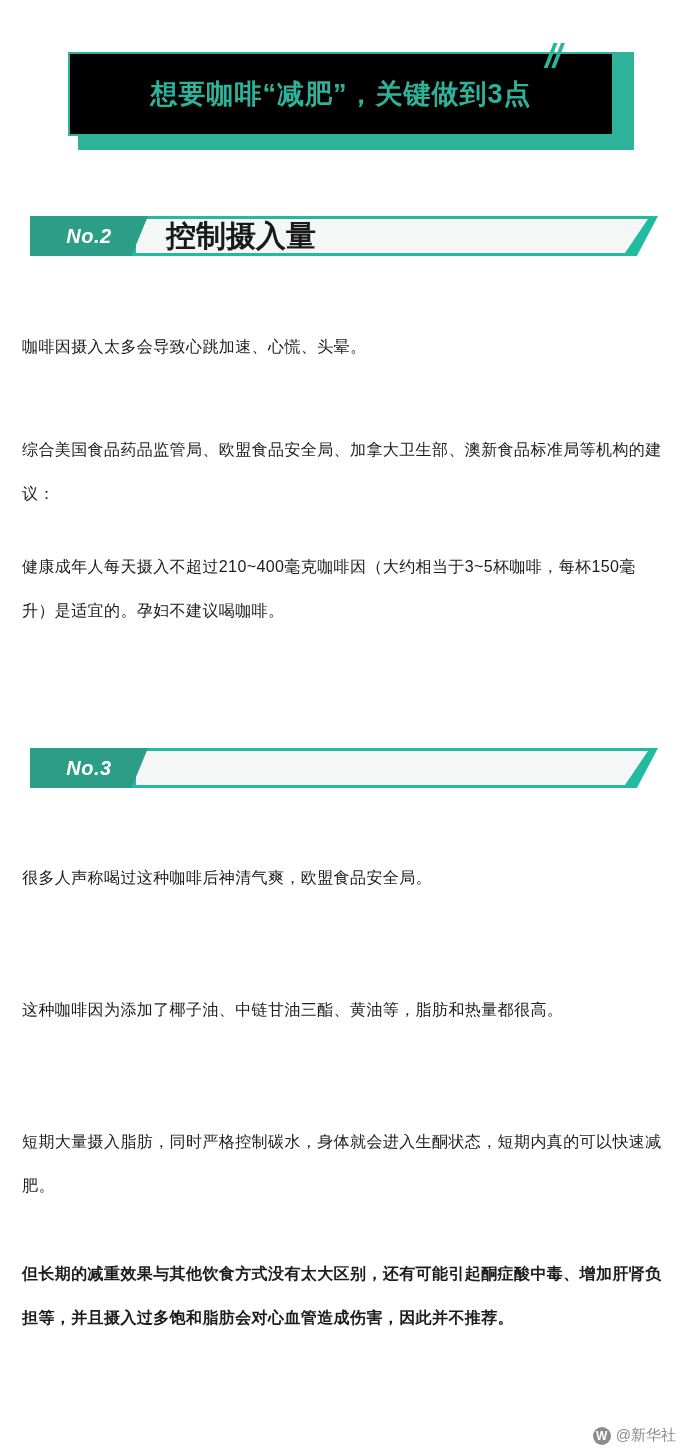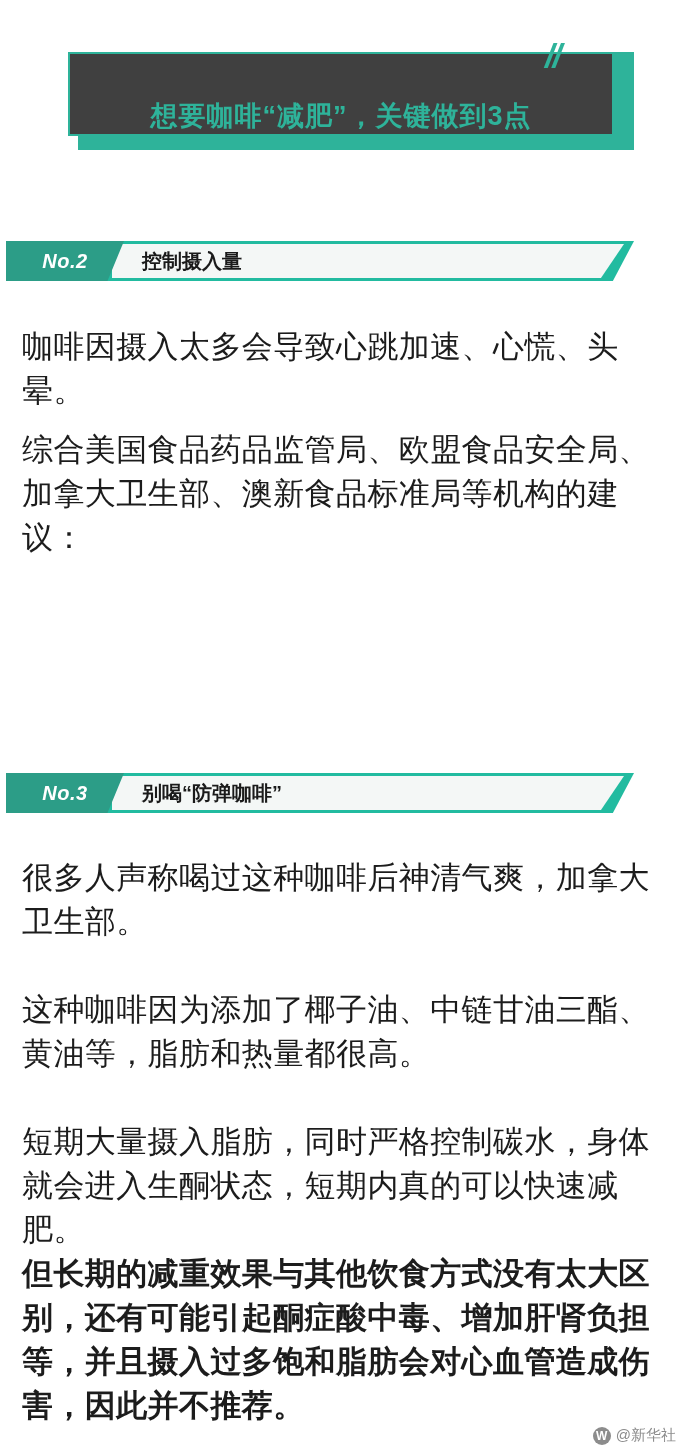--- a/index.html
+++ b/index.html
@@ -32,24 +32,24 @@
     width: 556px;
     height: 98px;
     background: #2eb39a;
   }
   .title-box {
     position: absolute;
     left: 0;
     top: 14px;
     width: 546px;
     height: 84px;
-    background: #404040;
+    background: #000000;
     border: 2px solid #2eb39a;
     display: flex;
-    align-items: flex-end;
+    align-items: center;
     justify-content: center;
   }
   .title-text {
     font-size: 27px;
     font-weight: bold;
     color: #2eb39a;
     letter-spacing: 1px;
     white-space: nowrap;
   }
   .quote-marks {
@@ -60,24 +60,23 @@
     color: #2eb39a;
     font-weight: bold;
     font-style: italic;
     letter-spacing: -2px;
     line-height: 1;
   }
 
   
   .sec-header {
     position: absolute;
-    left: 6px;
+    left: 30px;
     width: 628px;
     height: 28px;
-    margin-top: 25px;
   }
   .sec-badge {
     position: absolute;
     left: 0;
     top: 0;
     width: 118px;
     height: 40px;
     background: #2c9d87;
     color: #ffffff;
     font-size: 20px;
@@ -108,33 +107,33 @@
     background: #f4f7f6;
     clip-path: polygon(0 0, 100% 0, 95.5% 100%, 0 100%);
   }
   .sec-title {
     position: absolute;
     left: 136px;
     top: 0;
     height: 40px;
     display: flex;
     align-items: center;
-    font-size: 20px;
+    font-size: 30px;
     font-weight: bold;
     color: #1a1a1a;
     z-index: 4;
     white-space: nowrap;
   }
 
   
   .para {
     position: absolute;
     left: 22px;
     width: 642px;
-    font-size: 31px;
+    font-size: 16px;
     line-height: 44px;
     color: #1c1c1c;
     letter-spacing: 0.4px;
     text-align: left;
   }
 
   
   .watermark {
     position: absolute;
     right: 14px;
@@ -172,29 +171,29 @@
 
   <div class="sec-header" style="top:216px;">
     <div class="sec-badge">No.2</div>
     <div class="sec-bar"></div>
     <div class="sec-bar-inner"></div>
     <div class="sec-title">控制摄入量</div>
   </div>
 
   <div class="para" style="top:325px;">咖啡因摄入太多会导致心跳加速、心慌、头晕。</div>
   <div class="para" style="top:428px;">综合美国食品药品监管局、欧盟食品安全局、加拿大卫生部、澳新食品标准局等机构的建议：</div>
+  <div class="para" style="top:545px;">健康成年人每天摄入不超过210~400毫克咖啡因（大约相当于3~5杯咖啡，每杯150毫升）是适宜的。孕妇不建议喝咖啡。</div>
 
   <div class="sec-header" style="top:748px;">
     <div class="sec-badge">No.3</div>
     <div class="sec-bar"></div>
     <div class="sec-bar-inner"></div>
-    <div class="sec-title">别喝“防弹咖啡”</div>
-  </div>
-
-  <div class="para" style="top:856px;">很多人声称喝过这种咖啡后神清气爽，加拿大卫生部。</div>
+  </div>
+
+  <div class="para" style="top:856px;">很多人声称喝过这种咖啡后神清气爽，欧盟食品安全局。</div>
   <div class="para" style="top:1120px;">短期大量摄入脂肪，同时严格控制碳水，身体就会进入生酮状态，短期内真的可以快速减肥。</div>
   <div class="para" style="top:988px;">这种咖啡因为添加了椰子油、中链甘油三酯、黄油等，脂肪和热量都很高。</div>
   <div class="para" style="top:1252px;font-weight:bold;">但长期的减重效果与其他饮食方式没有太大区别，还有可能引起酮症酸中毒、增加肝肾负担等，并且摄入过多饱和脂肪会对心血管造成伤害，因此并不推荐。</div>
 
   <div class="watermark">
     <span class="wb-logo">W</span>
     <span>@新华社</span>
   </div>
 
 </div>

